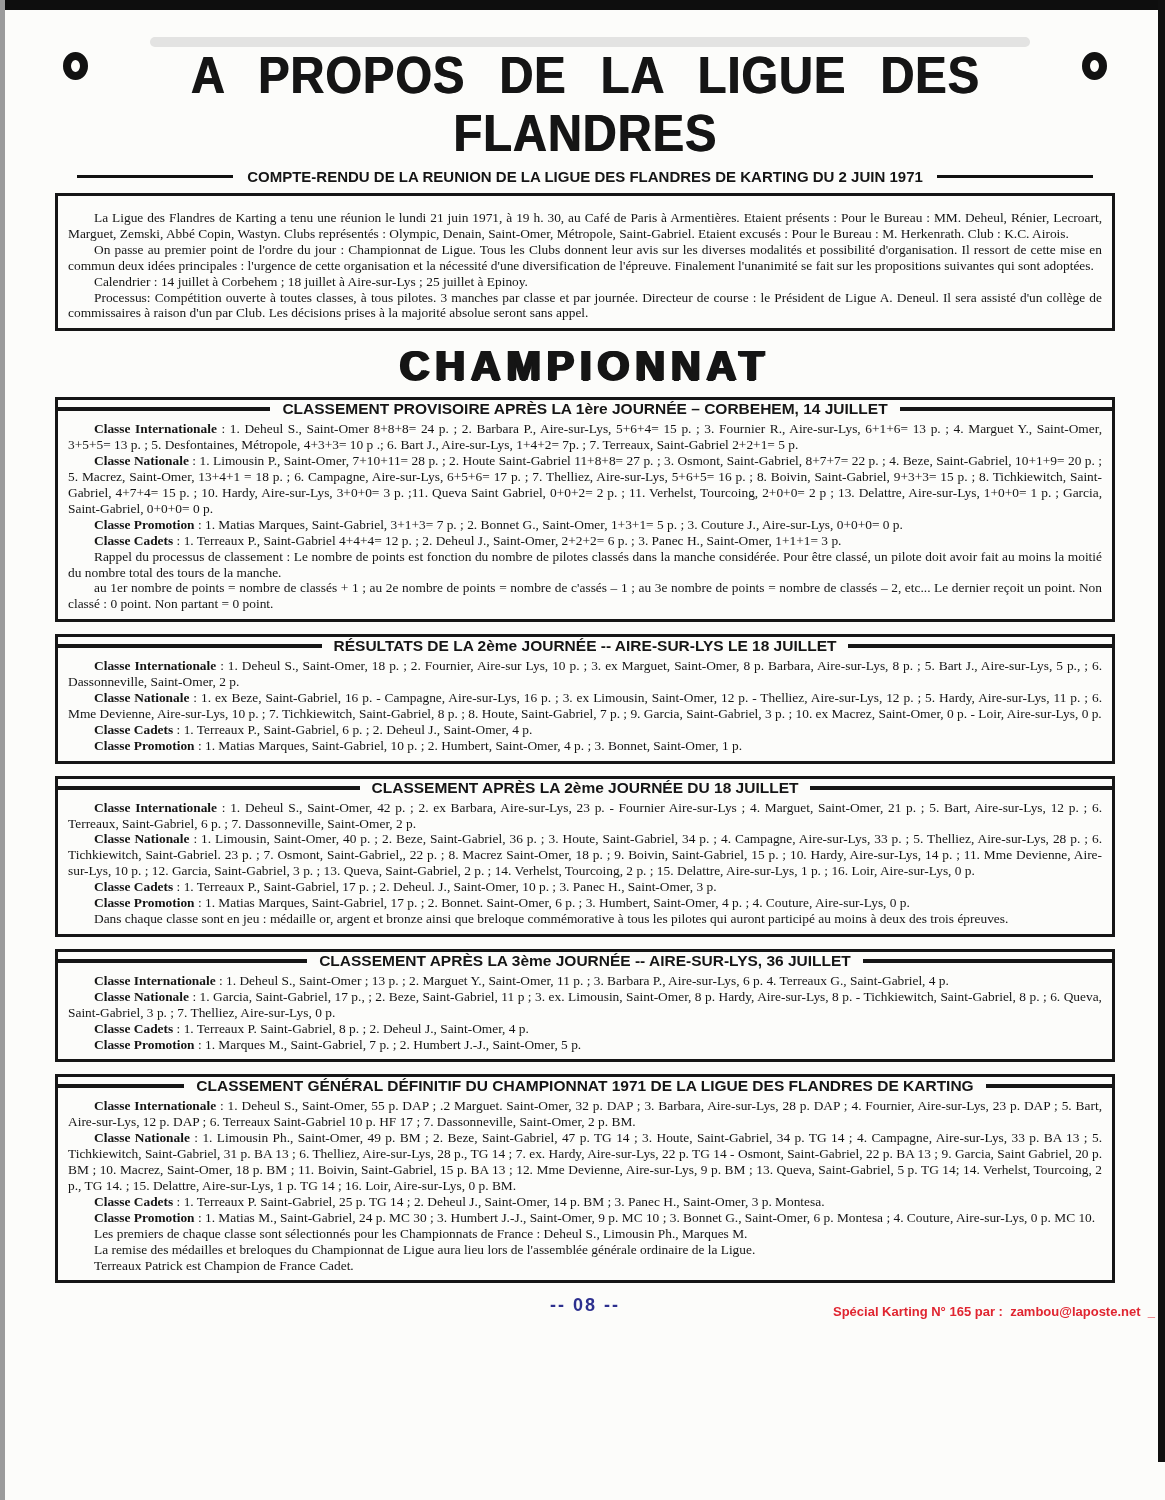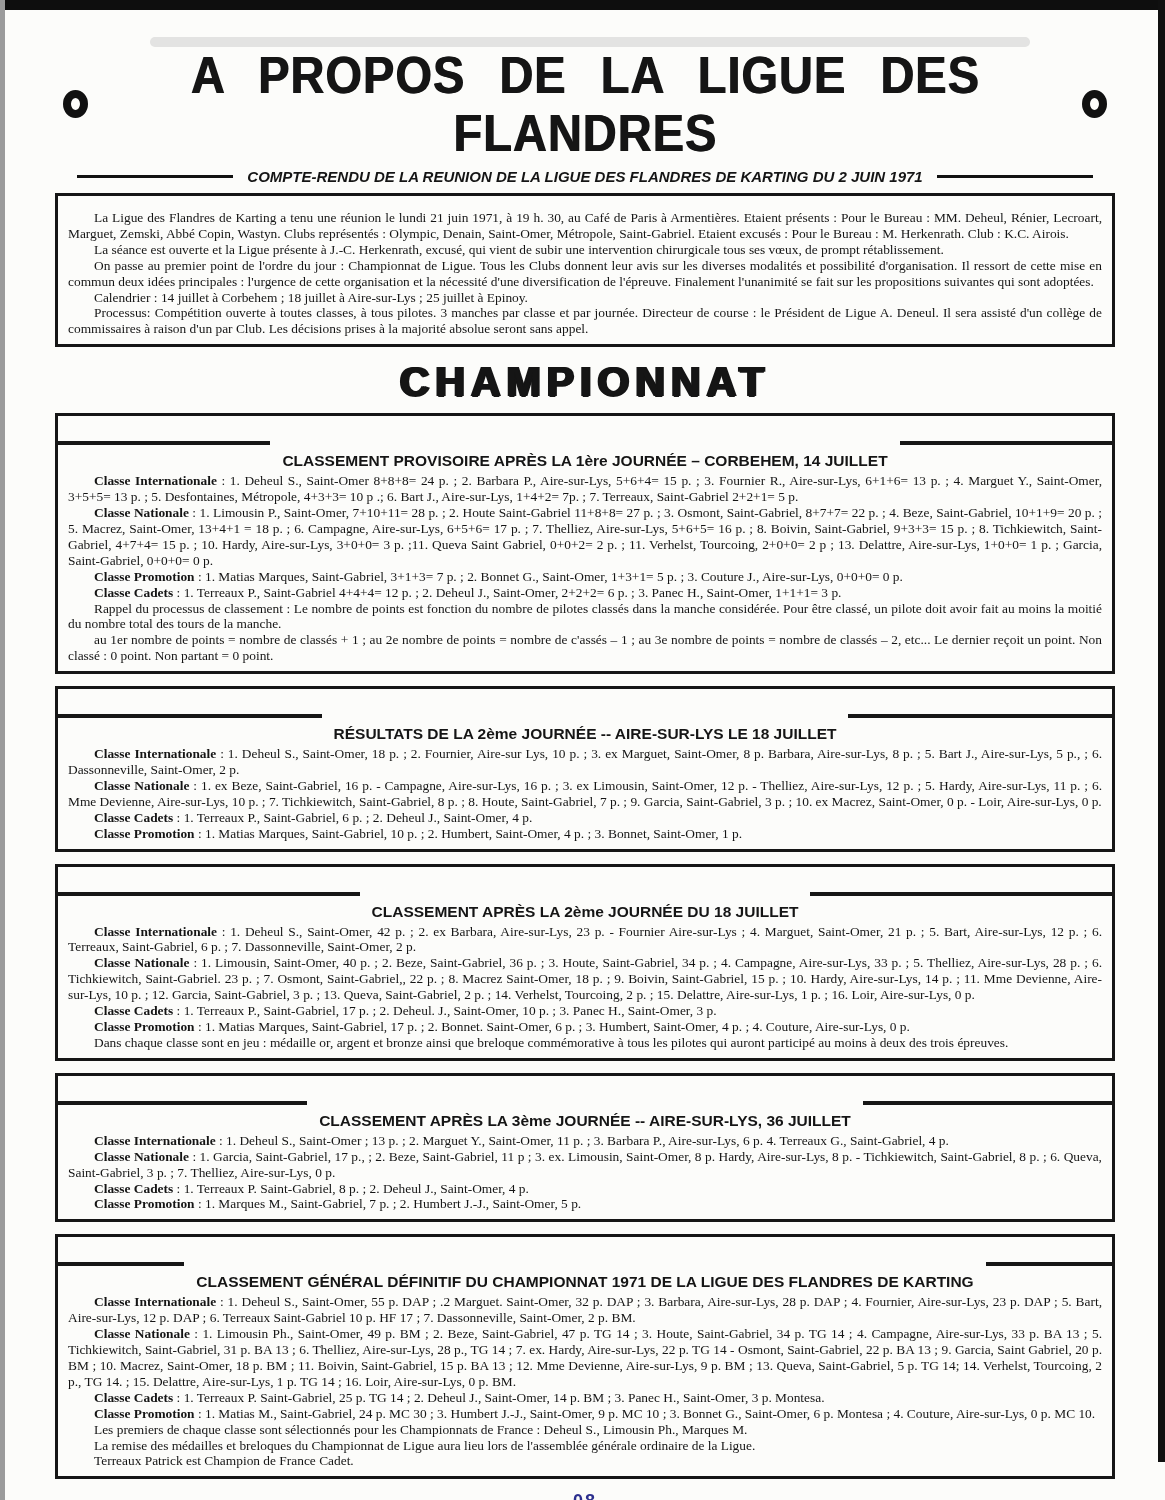--- a/index.html
+++ b/index.html
@@ -8,39 +8,39 @@
     background:#fcfcfa;color:#151515;
     font-family:"Liberation Serif", serif;
   }
   .frame-top{position:absolute;top:0;left:0;right:0;height:10px;background:#0e0e0e;}
   .frame-left{position:absolute;top:0;left:0;width:5px;height:1500px;background:#9b9b9b;}
   .frame-right{position:absolute;top:0;right:0;width:7px;height:1462px;background:#101010;}
   .smudge-top{position:absolute;top:37px;left:150px;width:880px;height:10px;background:#c9c9c9;opacity:.5;border-radius:5px;}
 
   .content{position:relative;padding:26px 50px 0 55px;}
 
-  .masthead{display:flex;align-items:center;margin:26px 8px 4px;}
+  .masthead{display:flex;margin:26px 8px 4px;}
   .ornament{width:9px;height:12px;border:8px solid #111;border-radius:50%;background:#fcfcfa;flex:0 0 auto;}
   .masthead-title{
     flex:1;text-align:center;
     font-family:"Liberation Sans", sans-serif;font-weight:bold;
     font-size:47px;line-height:52px;word-spacing:20px;letter-spacing:1px;
     text-shadow:1px 0 0 currentColor;
     transform:scaleY(1.12);
   }
   .subtitle-row{display:flex;align-items:center;margin:12px 22px 8px;
     font-family:"Liberation Sans", sans-serif;font-weight:bold;font-size:15px;}
   .subtitle-row::before,.subtitle-row::after{content:"";flex:1;height:3px;background:#111;}
-  .subtitle-row .t{padding:0 14px;white-space:nowrap;font-style:italic;}
+  .subtitle-row .t{padding:0 14px;white-space:nowrap;}
 
   .box{border:3px solid #161616;margin:0 0 12px;padding:14px 10px 7px;}
   .box-title{display:flex;align-items:center;margin:-14px -10px 3px;
     font-family:"Liberation Sans", sans-serif;font-weight:bold;font-size:15.5px;}
   .box-title::before,.box-title::after{content:"";flex:1;height:4px;background:#161616;}
-  .box-title .t{padding:0 12px;background:#fcfcfa;white-space:nowrap;margin-top:36px;}
+  .box-title .t{padding:0 12px;background:#fcfcfa;white-space:nowrap;}
 
   .bodytext p{margin:0;text-indent:26px;text-align:justify;
     font-size:13.4px;line-height:15.9px;}
   .lbl{font-weight:bold;}
 
   .champ-title{text-align:center;margin:2px 0 10px;
     font-family:"Liberation Sans", sans-serif;font-weight:bold;font-size:41px;line-height:44px;
     letter-spacing:6px;text-shadow:1.6px 0 0 currentColor,-1.6px 0 0 currentColor,0 1px 0 currentColor;
     transform:scaleY(1.05);}
 
@@ -65,21 +65,20 @@
     <div class="masthead-title">A PROPOS DE LA LIGUE DES FLANDRES</div>
     <span class="ornament"></span>
   </div>
 
   <div class="subtitle-row">
     <span class="t">COMPTE-RENDU DE LA REUNION DE LA LIGUE DES FLANDRES DE KARTING DU 2 JUIN 1971</span>
   </div>
 
   <div class="box bodytext">
     <p>La Ligue des Flandres de Karting a tenu une réunion le lundi 21 juin 1971, à 19 h. 30, au Café de Paris à Armentières. Etaient présents : Pour le Bureau : MM. Deheul, Rénier, Lecroart, Marguet, Zemski, Abbé Copin, Wastyn. Clubs représentés : Olympic, Denain, Saint-Omer, Métropole, Saint-Gabriel. Etaient excusés : Pour le Bureau : M. Herkenrath. Club : K.C. Airois.</p>
-    <p>La séance est ouverte et la Ligue présente à J.-C. Herkenrath, excusé, qui vient de subir une intervention chirurgicale tous ses vœux, de prompt rétablissement.</p>
     <p>On passe au premier point de l'ordre du jour : Championnat de Ligue. Tous les Clubs donnent leur avis sur les diverses modalités et possibilité d'organisation. Il ressort de cette mise en commun deux idées principales : l'urgence de cette organisation et la nécessité d'une diversification de l'épreuve. Finalement l'unanimité se fait sur les propositions suivantes qui sont adoptées.</p>
     <p>Calendrier : 14 juillet à Corbehem ; 18 juillet à Aire-sur-Lys ; 25 juillet à Epinoy.</p>
     <p>Processus: Compétition ouverte à toutes classes, à tous pilotes. 3 manches par classe et par journée. Directeur de course : le Président de Ligue A. Deneul. Il sera assisté d'un collège de commissaires à raison d'un par Club. Les décisions prises à la majorité absolue seront sans appel.</p>
   </div>
 
   <div class="champ-title">CHAMPIONNAT</div>
 
   <div class="box bodytext">
     <div class="box-title">
       <span class="t">CLASSEMENT PROVISOIRE APRÈS LA 1ère JOURNÉE – CORBEHEM, 14 JUILLET</span>

